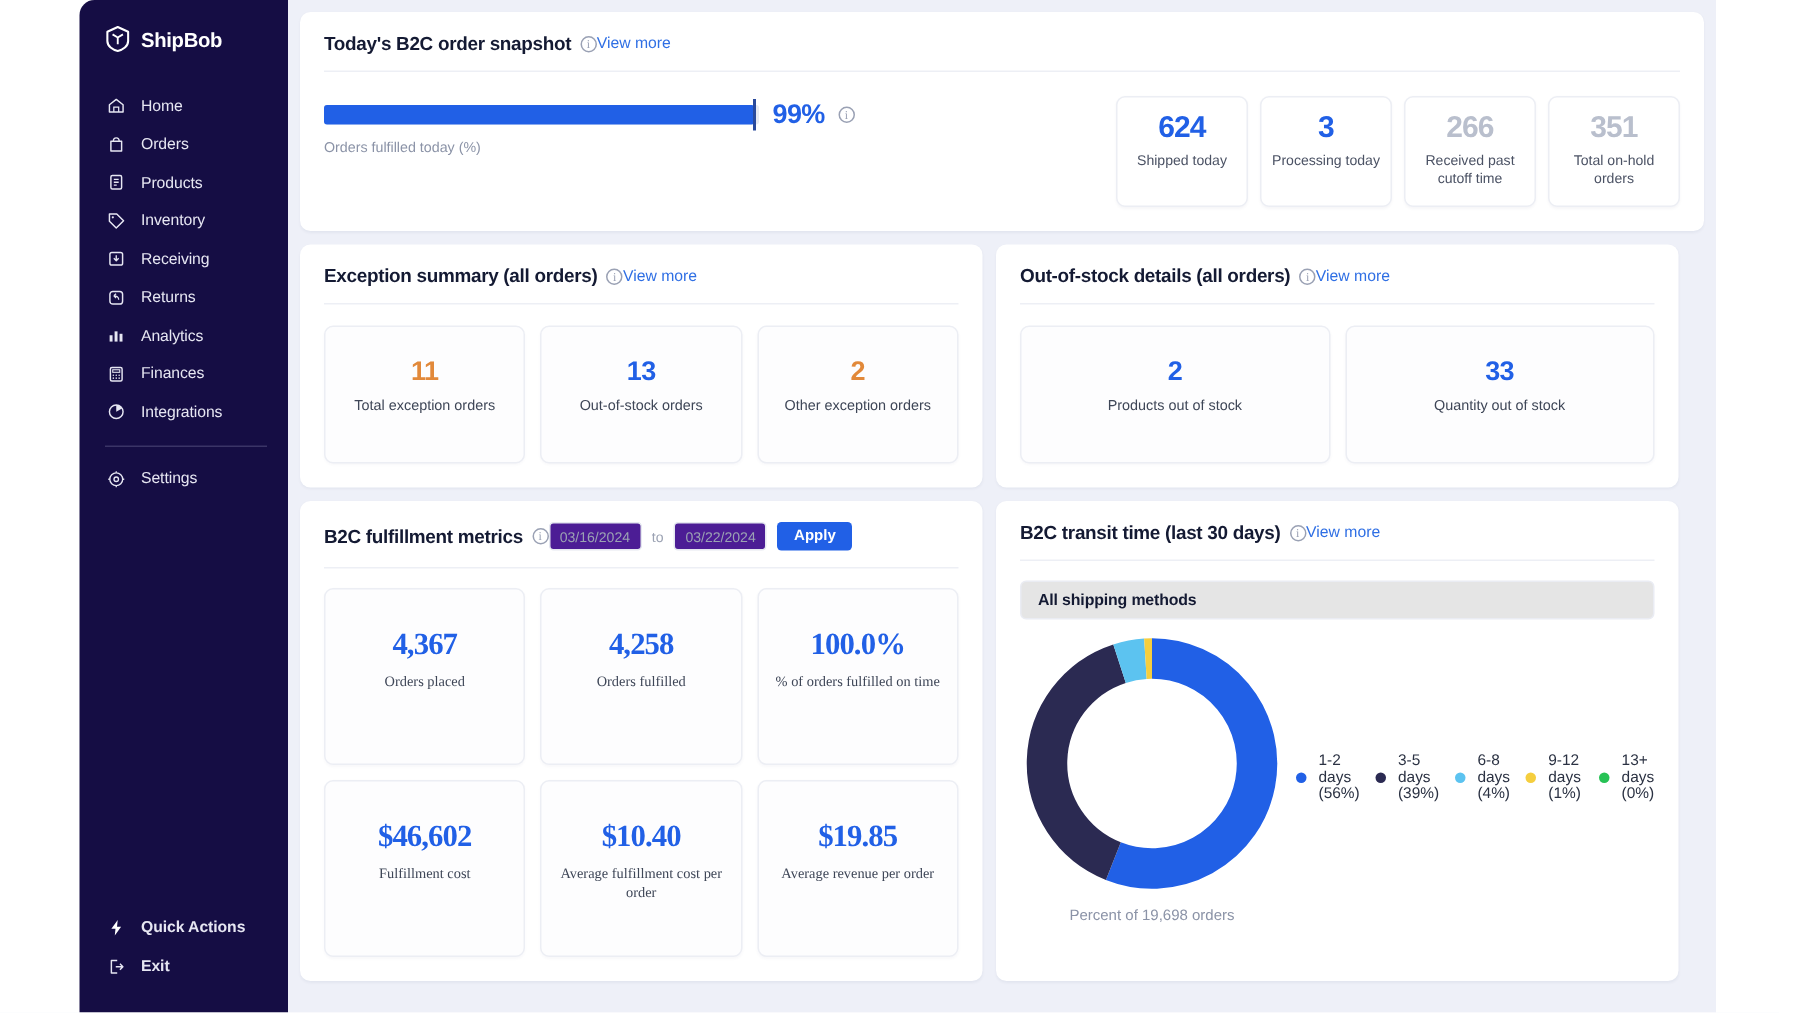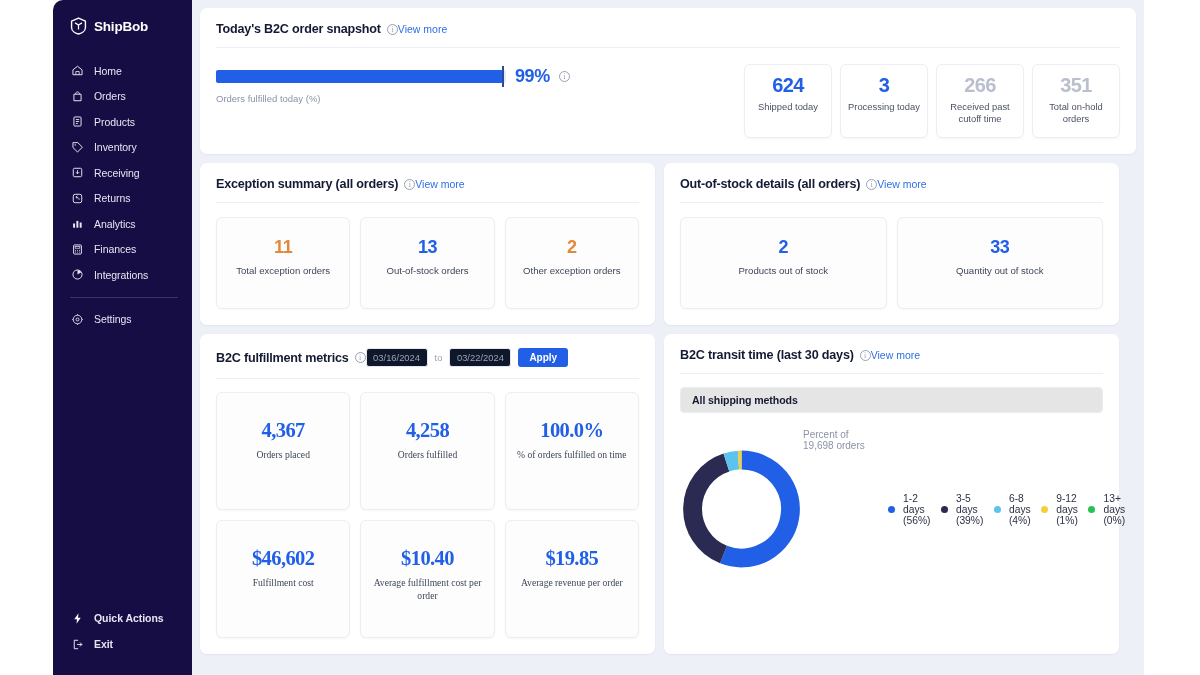--- a/index.html
+++ b/index.html
@@ -207,21 +207,21 @@
     font-size: 9.6px;
     color: #3e4657;
     line-height: 1.35;
   }
   .mini-card.tall { padding: 20px 8px 22px 8px; min-height: 92px; }
 
   
   .dates { display: flex; align-items: center; gap: 7px; }
   .date-input {
     width: 62px; height: 19px;
-    background: #0f172a;
+    background: #4c1d95;
     border: 1px solid #e5e8f0;
     border-radius: 3px;
     color: #9ba2b3;
     font-size: 9.4px;
     display: flex; align-items: center; justify-content: center;
     cursor: text;
   }
   .to-lbl { color: #9ba2b3; font-size: 9.4px; }
   .apply-btn {
     background: #2160e6;
@@ -281,21 +281,21 @@
     color: #141a33;
     letter-spacing: -0.1px;
   }
   .chev { width: 9px; height: 9px; }
   .donut-area {
     display: flex; align-items: center;
     padding-top: 8px;
   }
   .donut-wrap {
     width: 200px;
-    display: flex; align-items: flex-start;
+    display: flex; flex-direction: column; align-items: center;
   }
   .donut-caption {
     margin-top: 8px;
     color: #8b93a7;
     font-size: 10px;
   }
   .legend { display: flex; gap: 10.5px; padding-left: 8px; }
   .legend-item { display: flex; align-items: center; gap: 8px; }
   .legend-dot { width: 7px; height: 7px; border-radius: 50%; flex: 0 0 auto; }
   .legend-lbl { font-size: 10.3px; color: #2b3243; }

